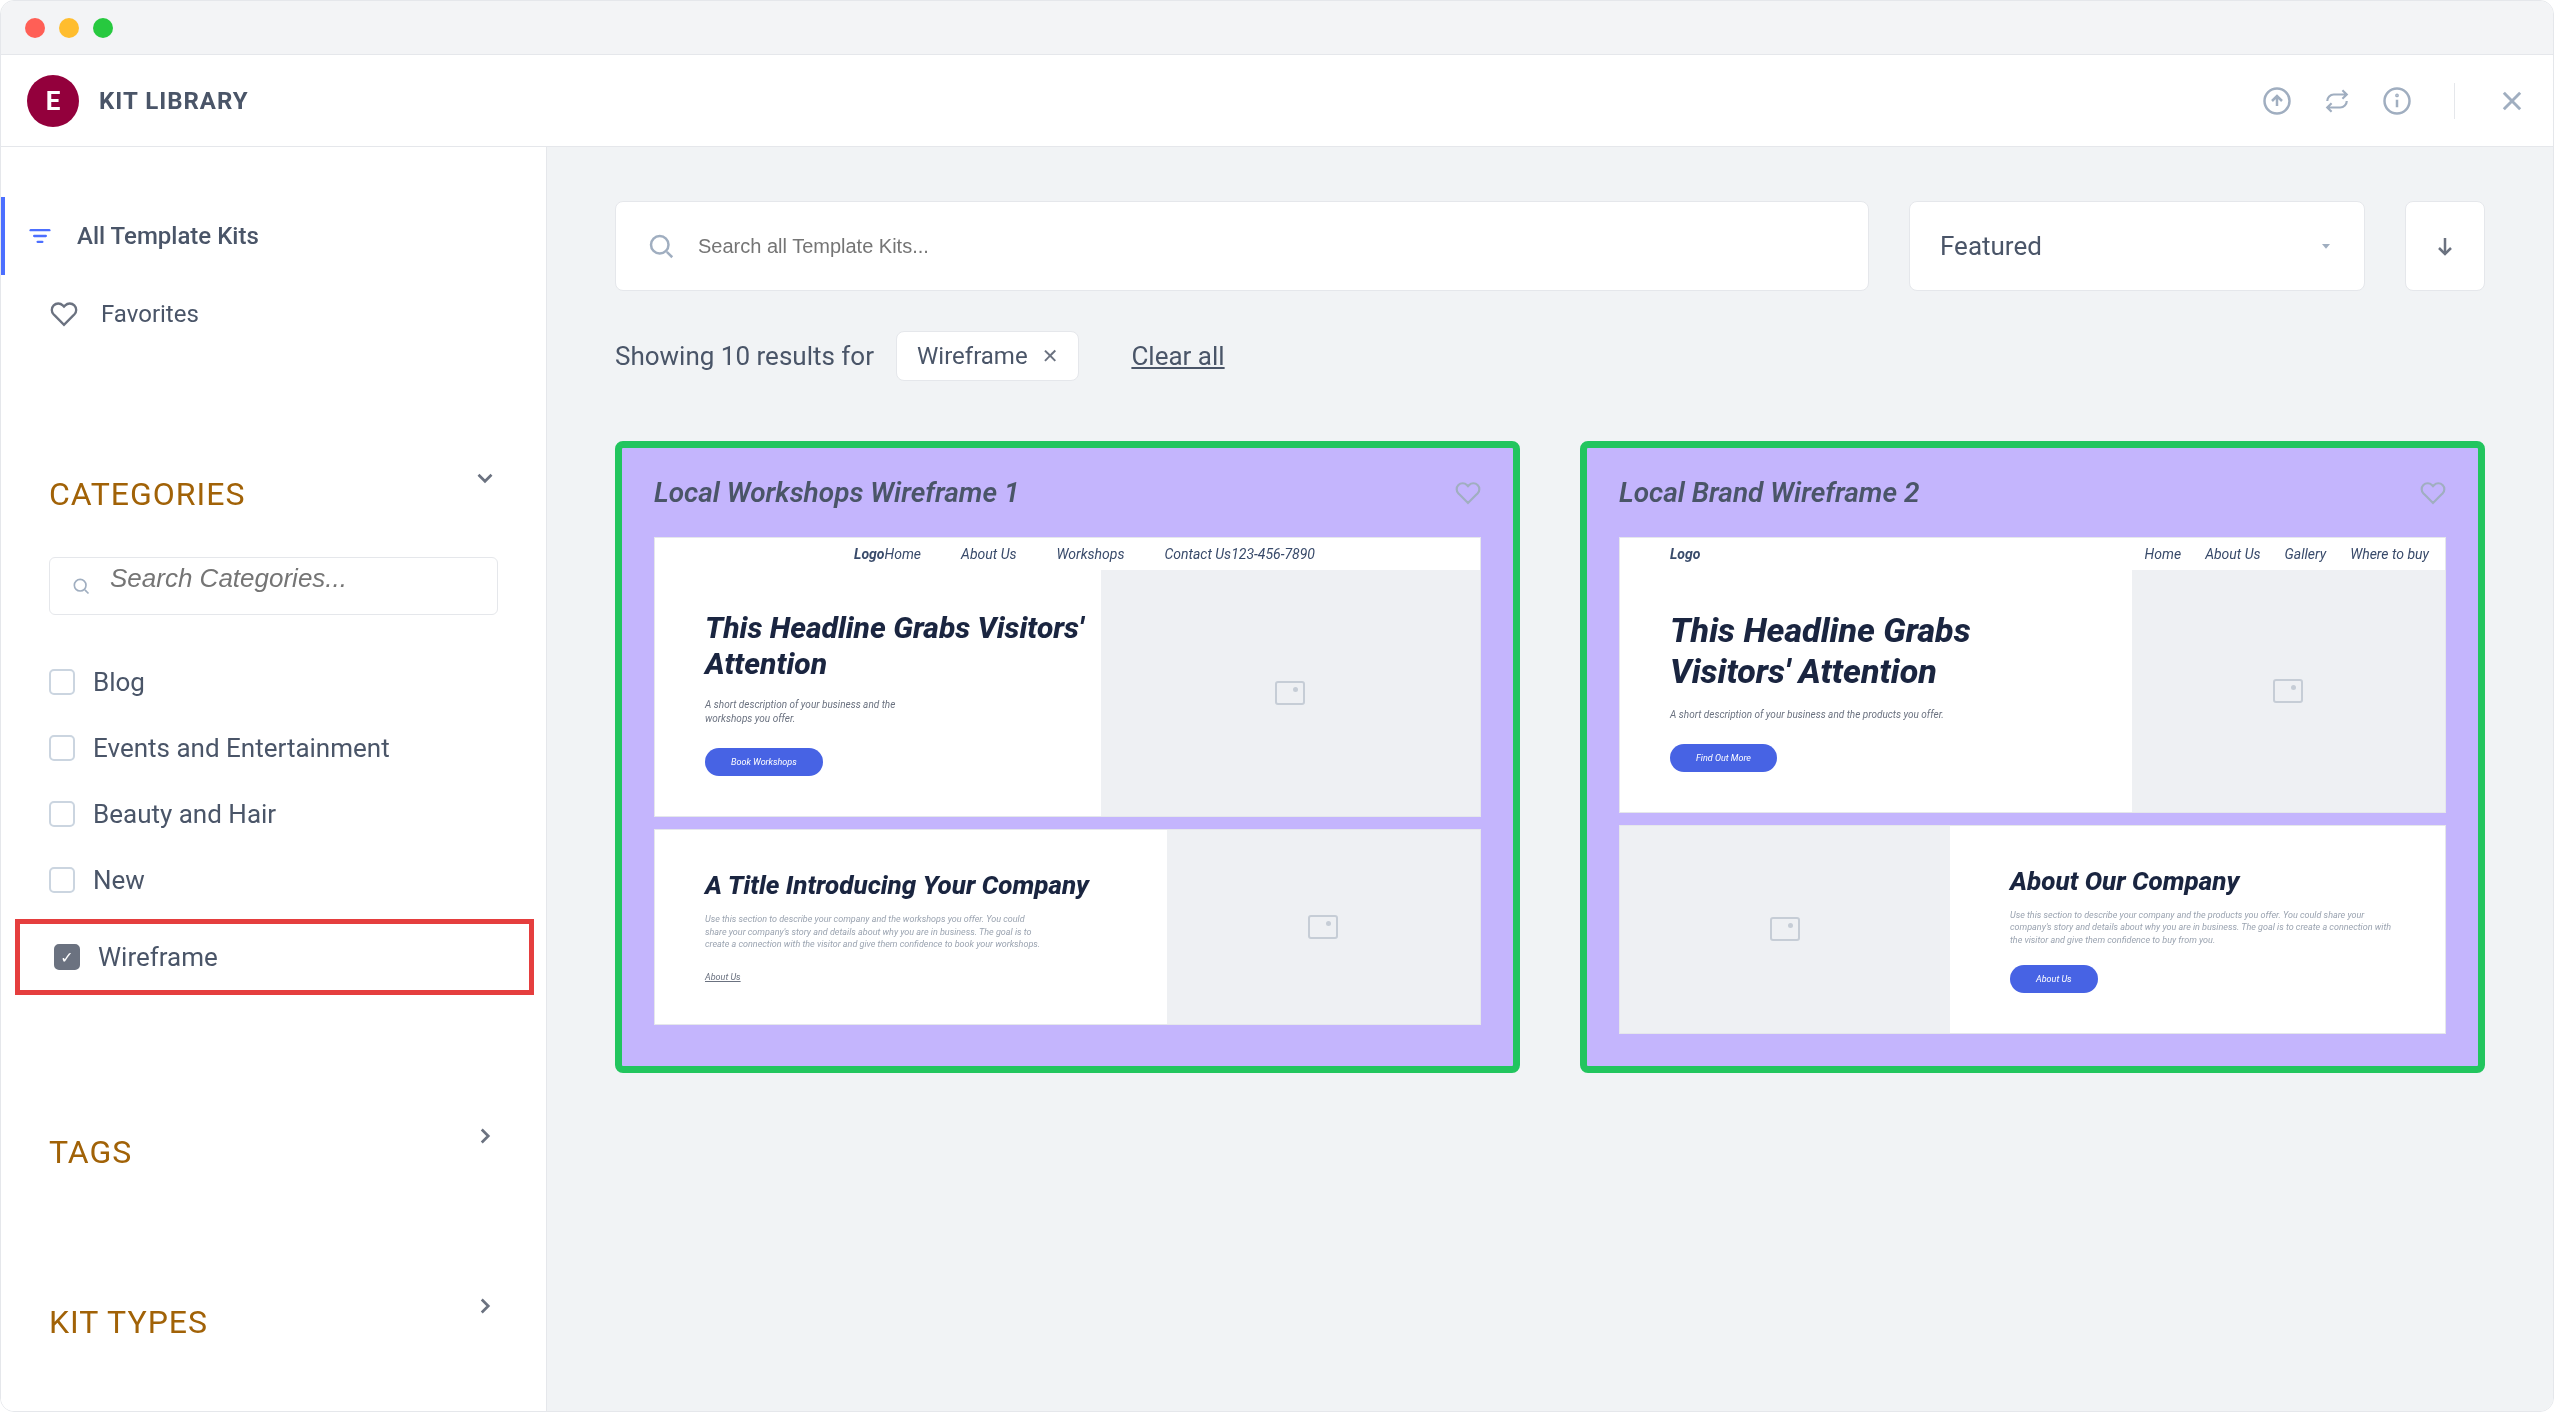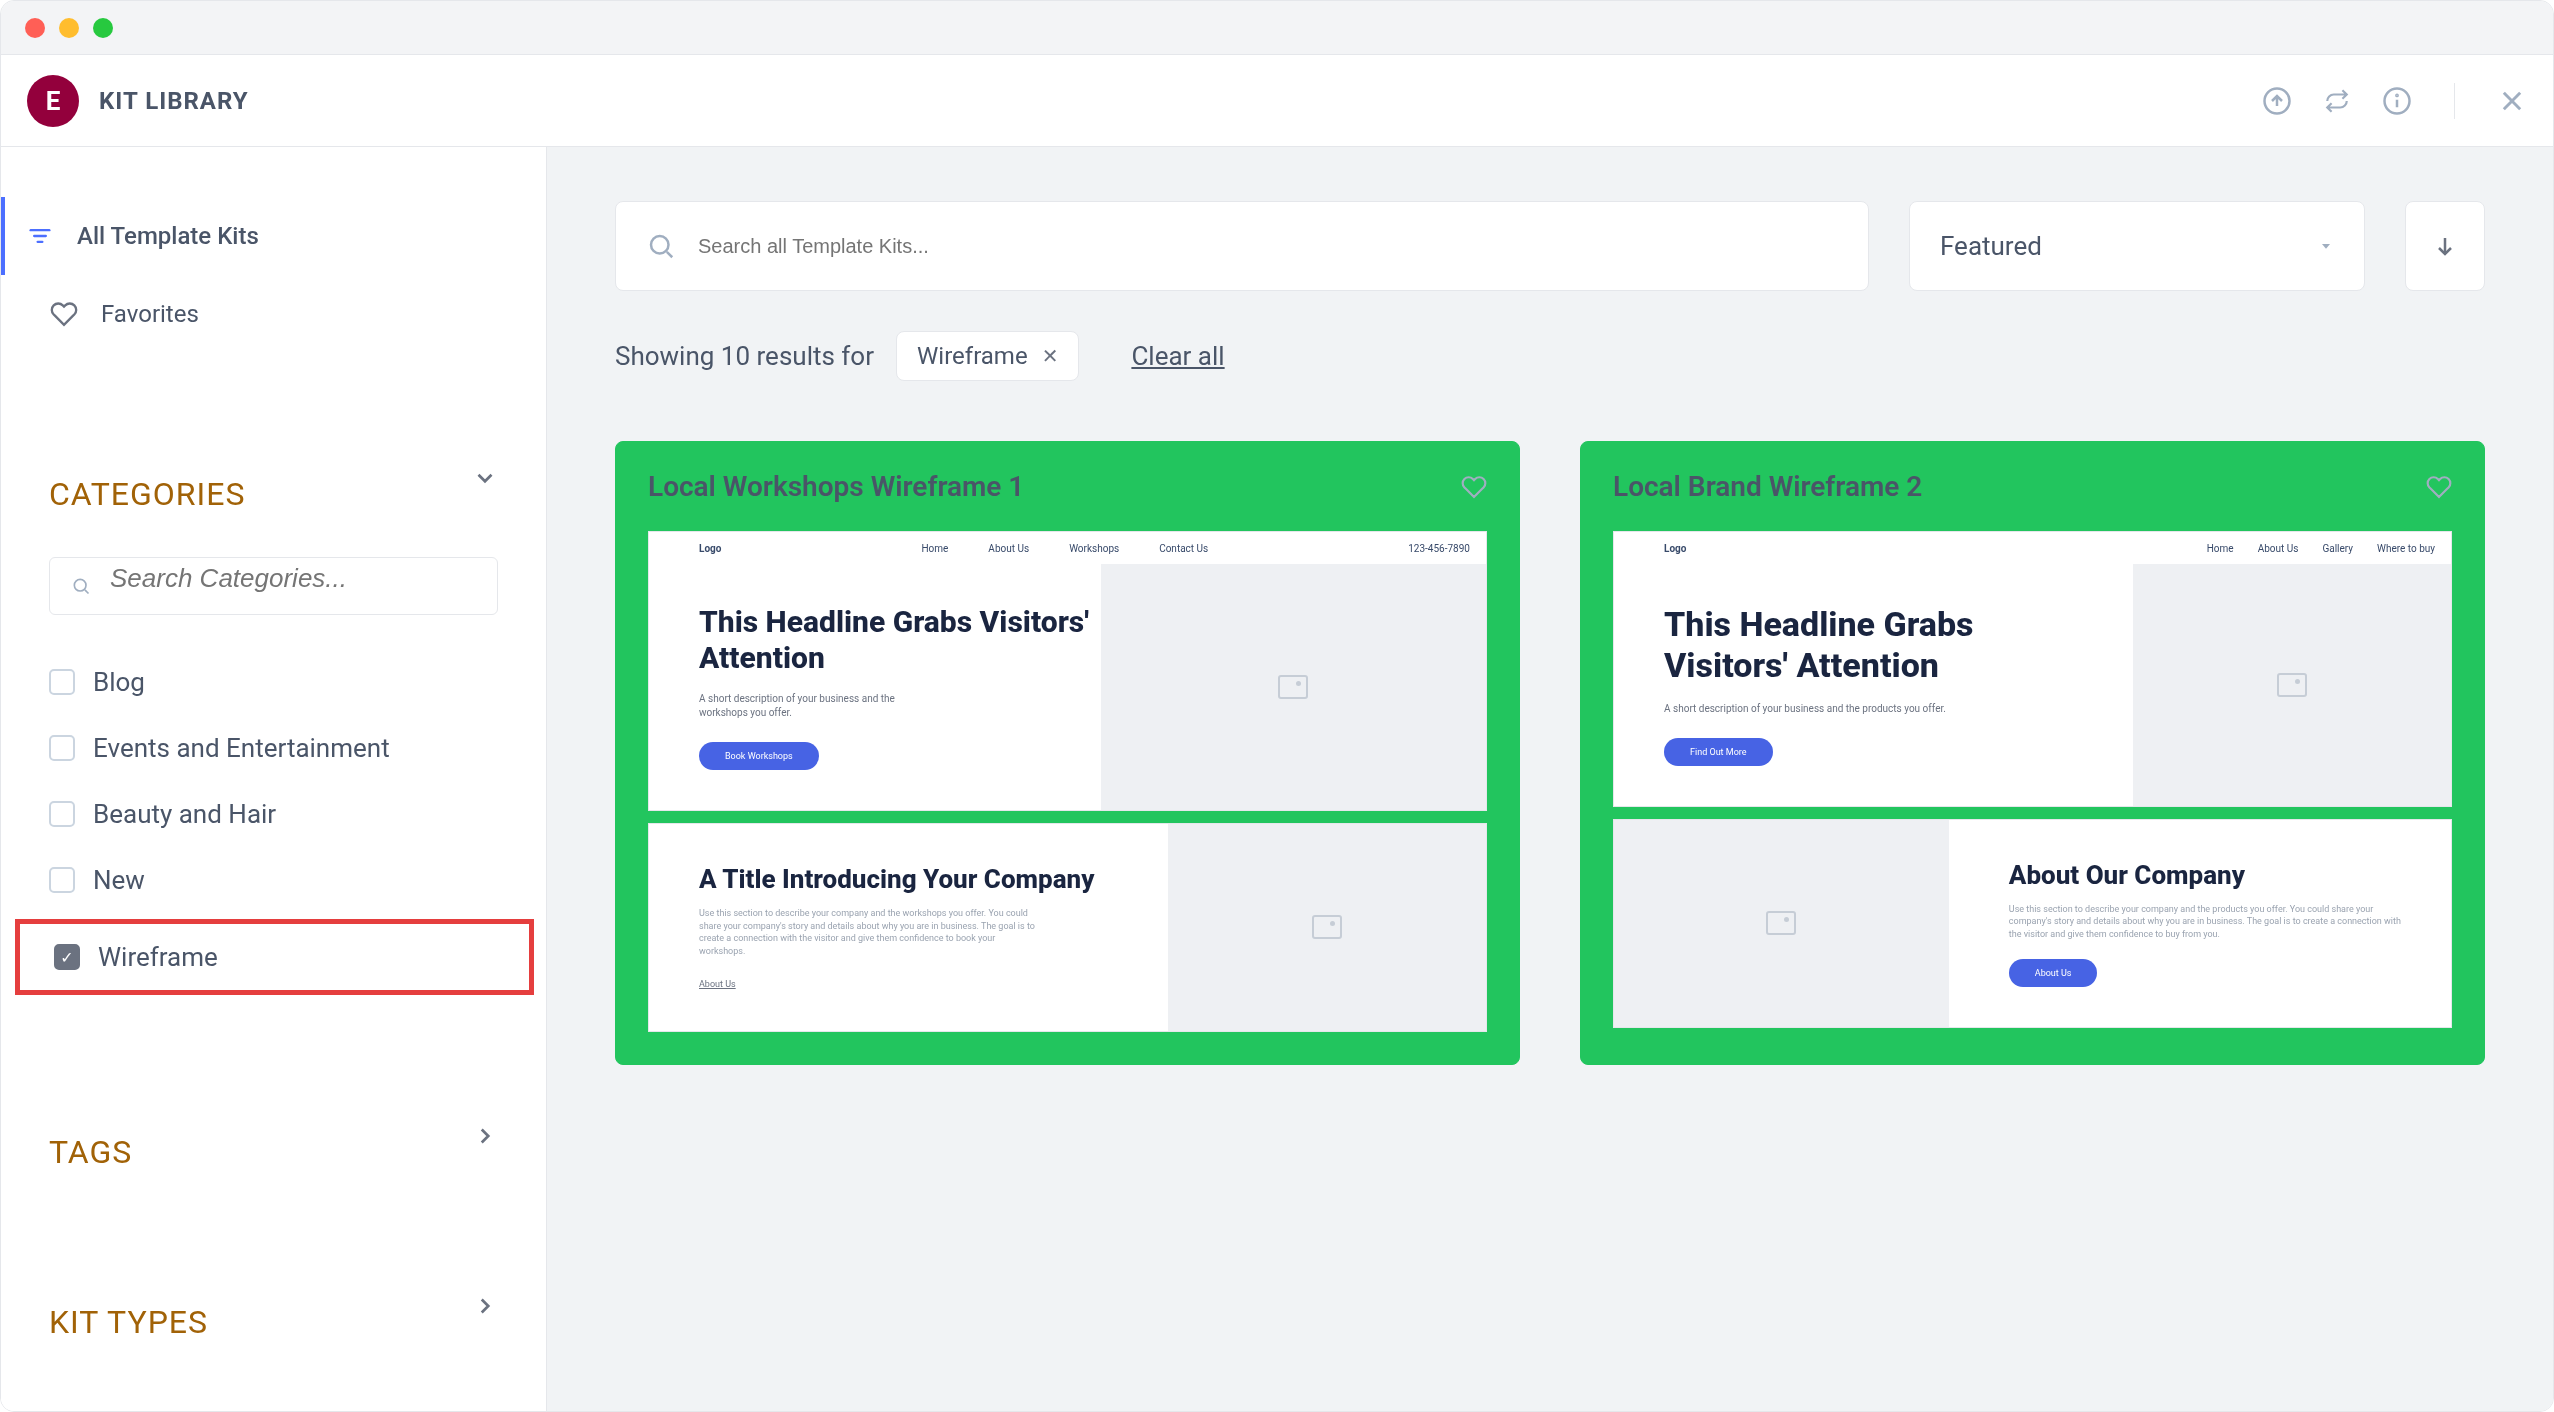--- a/index.html
+++ b/index.html
@@ -58,28 +58,28 @@
 .sort-dir { width: 80px; height: 90px; background: #fff; border: 1px solid #e5e7eb; border-radius: 8px; display: flex; align-items: center; justify-content: center; color: #6b7280; }
 
 
 .results-bar { display: flex; align-items: center; gap: 22px; margin-top: 40px; font-size: 26px; color: #4a5568; }
 .chip { background: #fff; border: 1px solid #e5e7eb; border-radius: 8px; padding: 10px 20px; display: flex; align-items: center; gap: 14px; font-size: 24px; }
 .chip-x { cursor: pointer; color: #6b7280; font-size: 20px; }
 .clear-all { margin-left: 30px; text-decoration: underline; cursor: pointer; }
 
 
 .cards { display: flex; gap: 60px; margin-top: 60px; }
-.card { flex: 1; background: #22c55e; border: 1px solid #22c55e; border-radius: 8px; overflow: hidden; }
+.card { flex: 1; background: #c4b5fd; border: 7px solid #22c55e; border-radius: 8px; overflow: hidden; font-style: italic; }
 .card-head { display: flex; align-items: center; justify-content: space-between; padding: 28px 32px; }
 .card-title { font-size: 28px; font-weight: 600; color: #4a5568; }
 .heart { color: #a0aec0; cursor: pointer; }
 
 .preview { padding: 0 32px 32px; display: flex; flex-direction: column; gap: 12px; }
 .p-block { background: #fff; border: 1px solid #e5e7eb; }
-.p-nav { height: 32px; display: flex; align-items: center; justify-content: space-between; padding: 0 16px 0 50px; font-size: 10px; color: #384a6a; }
+.p-nav { height: 32px; display: flex; align-items: center; justify-content: center; padding: 0 16px 0 50px; font-size: 14px; color: #384a6a; }
 .p-logo { font-weight: 700; }
 .p-nav-links { display: flex; gap: 40px; }
 .p-hero { display: flex; }
 .p-hero-left { flex: 1; padding: 40px 0 40px 50px; }
 .p-hero-left h3 { font-size: 30px; font-weight: 800; color: #1a2540; line-height: 1.2; margin-bottom: 16px; }
 .p-hero-left p { font-size: 10px; color: #6b7280; margin-bottom: 22px; line-height: 1.4; }
 .p-btn { background: #4763e4; color: #fff; border-radius: 16px; padding: 9px 26px; font-size: 9px; display: inline-block; }
 .p-hero-right { width: 46%; background: #eef0f3; display: flex; align-items: center; justify-content: center; }
 .p-hero-right.narrow { width: 38%; }
 .img-ph { width: 30px; height: 24px; border: 2px solid #c6cdd6; border-radius: 3px; position: relative; }

